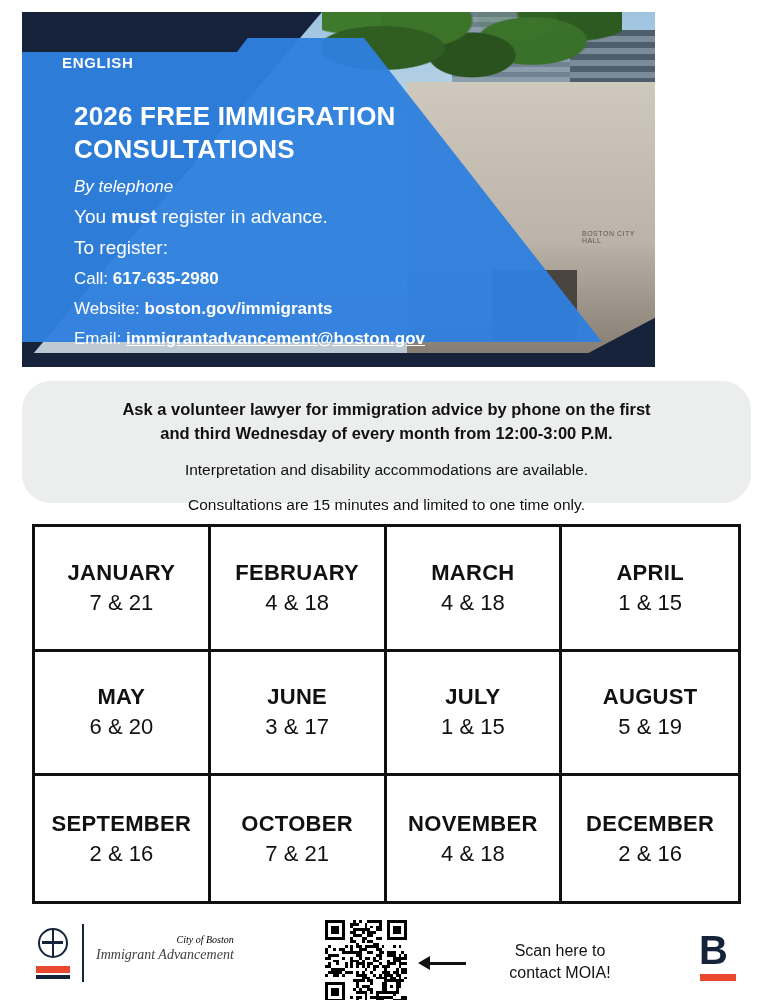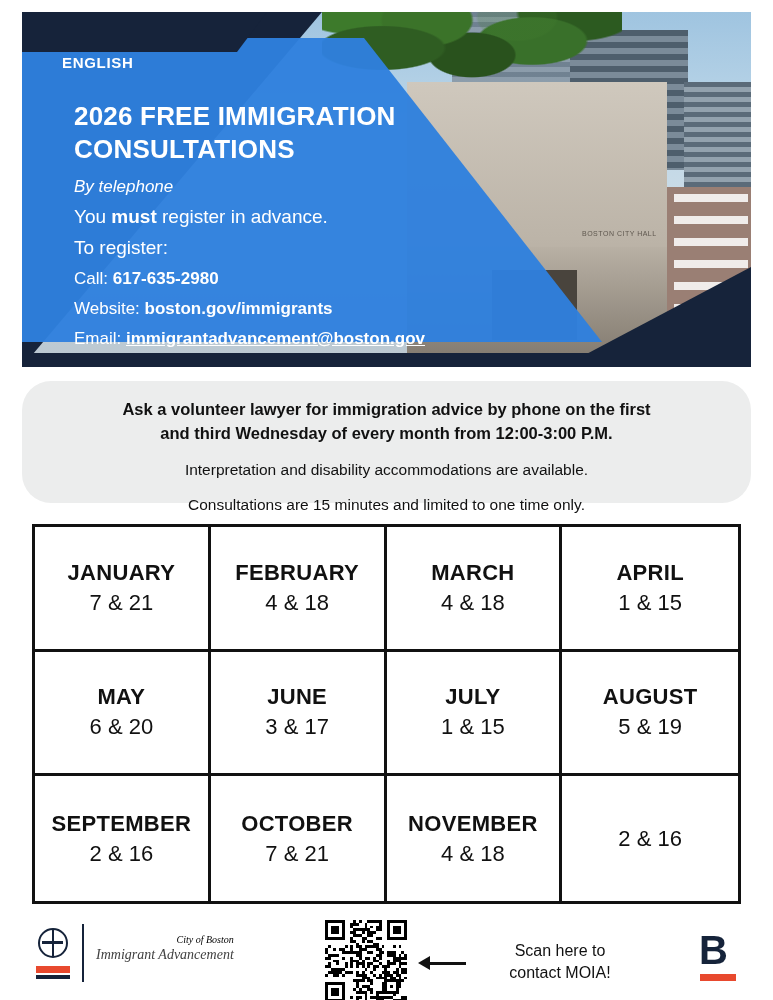--- a/index.html
+++ b/index.html
@@ -14,21 +14,21 @@
     font-family: "Liberation Sans", sans-serif;
     color: #111111;
     overflow: hidden;
   }
 
   
   .hero {
     position: absolute;
     left: 22px;
     top: 12px;
-    width: 729px;
+    width: 633px;
     height: 355px;
     overflow: hidden;
     background: #1c2b3a;
   }
   
   .photo {
     position: absolute;
     inset: 0;
     background:
       linear-gradient(180deg, #9fc4e0 0%, #bcd6e8 30%, #cfdde6 60%, #b9c6cf 100%);
@@ -339,20 +339,21 @@
     </div>
     <div class="cell">
       <div class="m-name">OCTOBER</div>
       <div class="m-days">7 &amp; 21</div>
     </div>
     <div class="cell">
       <div class="m-name">NOVEMBER</div>
       <div class="m-days">4 &amp; 18</div>
     </div>
     <div class="cell">
+      <div class="m-name">DECEMBER</div>
       <div class="m-days">2 &amp; 16</div>
     </div>
   </div>
 
 <div class="footer">
   <div class="cob-logo">
     <div class="cob-globe"></div>
     <div class="cob-bar"></div>
     <div class="cob-bar2"></div>
   </div>

